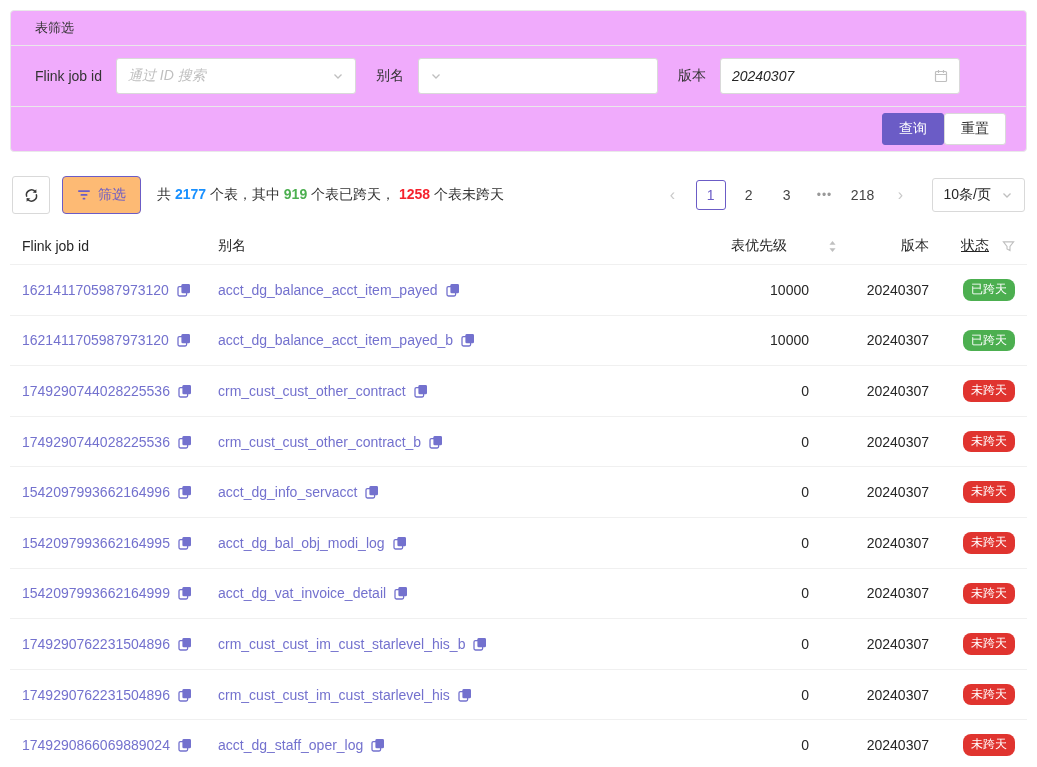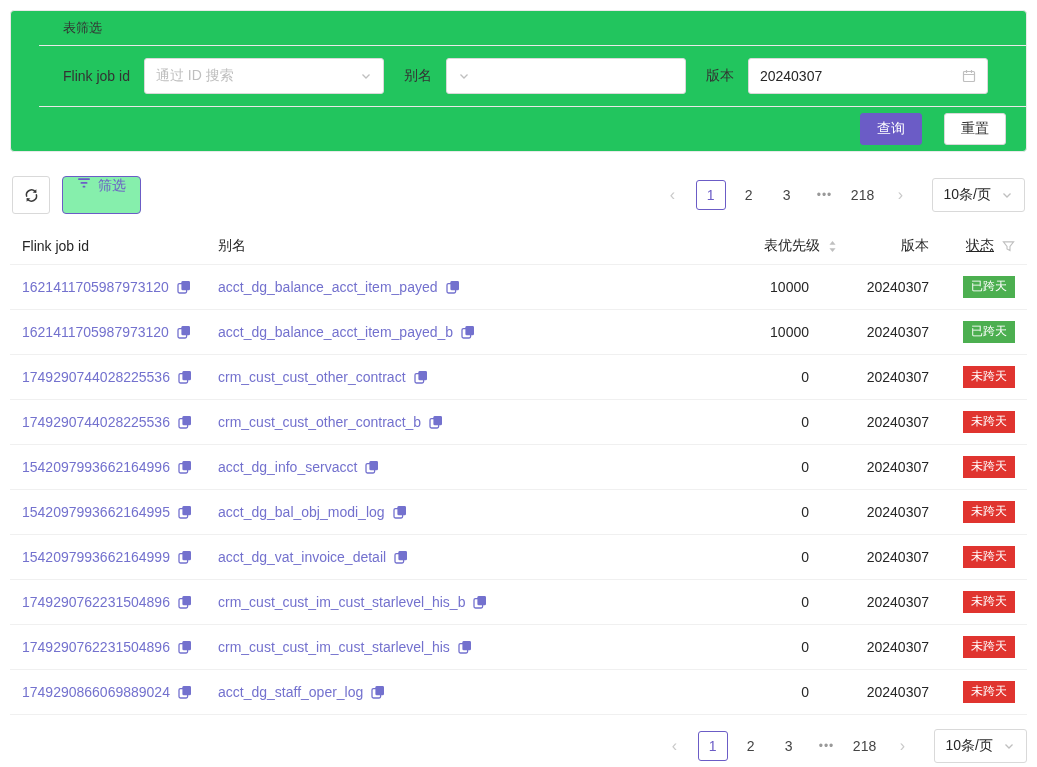--- a/index.html
+++ b/index.html
@@ -6,51 +6,51 @@
   html,body { background:#fff; }
   body {
     font-family: "Liberation Sans", "DejaVu Sans", sans-serif;
     font-size: 14px;
     color: #262626;
     width: 1037px;
   }
   .page { padding: 10px 10px 14px 10px; }
 
   
-  .filter-card { border: 1px solid #e9e9e9; border-radius: 4px; background:#22c55e;padding-left:28px; }
+  .filter-card { border: 1px solid #e9e9e9; border-radius: 4px; background:#f0abfc; }
   .card-header { padding: 8px 24px; border-bottom: 1px solid #e9e9e9; font-size: 13px; color:#333; }
   .filter-row { display:flex; align-items:center; padding: 12px 24px; }
   .field { display:flex; align-items:center; }
   .field + .field { margin-left: 20px; }
   .field-label { color:#333; margin-right: 14px; white-space:nowrap; }
   .control {
     width: 240px; height: 36px; border:1px solid #d9d9d9; border-radius:3px;
-    display:flex; align-items:center; padding: 0 11px; background:#fff; cursor:pointer;
+    display:flex; align-items:center; padding: 0 11px; background:#fff; cursor:pointer;font-style:italic;
   }
   .control .placeholder { color:#bfbfbf; flex:1; overflow:hidden; white-space:nowrap; }
   .control .value { color:#262626; flex:1; }
   .control .suffix-icon { color:#bfbfbf; display:flex; align-items:center; }
-  .card-footer { border-top:1px solid #e9e9e9; padding: 7px 20px; display:flex; justify-content:flex-end; gap:22px; align-items:center; height:45px; }
+  .card-footer { border-top:1px solid #e9e9e9; padding: 7px 20px; display:flex; justify-content:flex-end; gap:0; align-items:center; height:45px; }
   .btn {
     height: 32px; padding: 0 16px; border-radius: 3px; font-size:14px;
     display:inline-flex; align-items:center; justify-content:center; cursor:pointer;
     border:1px solid #d9d9d9; background:#fff; color:#333;
   }
   .btn-primary { background: var(--accent); border-color: var(--accent); color:#fff; }
 
   
   .toolbar { margin-top: 24px; display:flex; align-items:center; justify-content:space-between; padding: 0 2px; }
   .toolbar-left { display:flex; align-items:center; }
   .icon-btn {
     width: 38px; height: 38px; border:1px solid #d9d9d9; border-radius:3px; background:#fff;
     display:flex; align-items:center; justify-content:center; color:#3a3a3a; cursor:pointer;
   }
   .filter-btn {
     margin-left: 12px; height: 38px; padding: 0 14px; border:1px solid var(--accent); border-radius:4px;
-    background:#86efac; color: var(--accent); display:flex; align-items:flex-start; gap:7px; cursor:pointer; font-size:14px;
+    background:#fdba74; color: var(--accent); display:flex; align-items:center; gap:7px; cursor:pointer; font-size:14px;
   }
   .summary { margin-left: 16px; color:#333; }
   .summary b { font-weight:700; }
   .summary .n-blue { color: var(--blue); }
   .summary .n-green { color: var(--green); }
   .summary .n-red { color: var(--red); }
 
   
   .pager-wrap { display:flex; align-items:center; gap:16px; }
   .pager { display:flex; align-items:center; gap: 8px; }
@@ -63,34 +63,34 @@
   .page-item.ellipsis { color:#999; cursor:default; letter-spacing:1px; font-size:12px; }
   .page-size {
     height: 34px; border:1px solid #d9d9d9; border-radius:3px; background:#fff;
     display:flex; align-items:center; gap:10px; padding: 0 11px; color:#262626; cursor:pointer;
   }
   .page-size .suffix-icon { color:#bfbfbf; display:flex; }
 
   
   table { width:100%; border-collapse: collapse; margin-top: 14px; table-layout: fixed; }
   th { text-align:left; font-weight:500; color:#262626; padding: 9px 12px; border-bottom:1px solid #f0f0f0; font-size:14px; }
-  td { padding: 0 12px; height: 45px; border-bottom: 1px solid #f0f0f0; font-size:14px; color:#262626; }
+  td { padding: 14px 12px; height: 45px; border-bottom: 1px solid #f0f0f0; font-size:14px; color:#262626; }
   .w-id { width: 196px; }
   .w-pri { width: 130px; }
   .w-ver { width: 100px; }
   .w-status { width: 78px; text-decoration: underline; }
   th.t-right, td.t-right { text-align: right; }
-  th.w-pri .th-inner, th.w-status .th-inner { display:flex; align-items:center; justify-content:flex-end; gap:8px; }
+  th.w-pri .th-inner, th.w-status .th-inner { display:flex; align-items:center; justify-content:space-between; gap:8px; }
   td.c-pri { padding-right: 40px; text-align: right; }
   td.c-ver { padding-right: 20px; }
   .link { color: var(--link); cursor:pointer; }
   .copy-btn { color: var(--link); margin-left: 8px; cursor:pointer; display:inline-flex; vertical-align:-2px; }
   .muted-icon { color:#bfbfbf; display:inline-flex; cursor:pointer; }
   .badge {
-    display:inline-block; padding: 3px 8px; border-radius: 0; color:#fff; font-size:12px; line-height:1.3; white-space:nowrap;
+    display:inline-block; padding: 3px 8px; border-radius: 8px; color:#fff; font-size:12px; line-height:1.3; white-space:nowrap;
   }
   .badge.crossed { background: var(--green); }
   .badge.not-crossed { background: var(--badge-red); }
 
   .bottom-pager { margin-top: 14px; display:flex; justify-content:flex-end; }
 </style>
 </head>
 <body>
 
 <div class="page">
@@ -155,20 +155,21 @@
       <button class="filter-btn">
         <span style="display:flex">
           <svg width="14" height="12" viewBox="0 0 14 12" fill="currentColor">
             <rect x="1" y="1.2" width="12" height="1.8" rx="0.9"></rect>
             <rect x="3.5" y="5" width="7" height="1.8" rx="0.9"></rect>
             <rect x="5.6" y="8.8" width="2.8" height="1.8" rx="0.9"></rect>
           </svg>
         </span>
         <span>筛选</span>
       </button>
+      <div class="summary"><span>共 </span><b class="n-blue">2177</b><span> 个表，其中 </span><b class="n-green">919</b><span> 个表已跨天， </span><b class="n-red">1258</b><span> 个表未跨天</span></div>
     </div>
     <div class="pager-wrap">
         <div class="pager">
           <span class="page-item arrow" style="font-size: 16px;">‹</span>
           <span class="page-item active">1</span>
           <span class="page-item">2</span>
           <span class="page-item">3</span>
           <span class="page-item ellipsis">•••</span>
           <span class="page-item">218</span>
           <span class="page-item arrow" style="font-size: 16px;">›</span>

